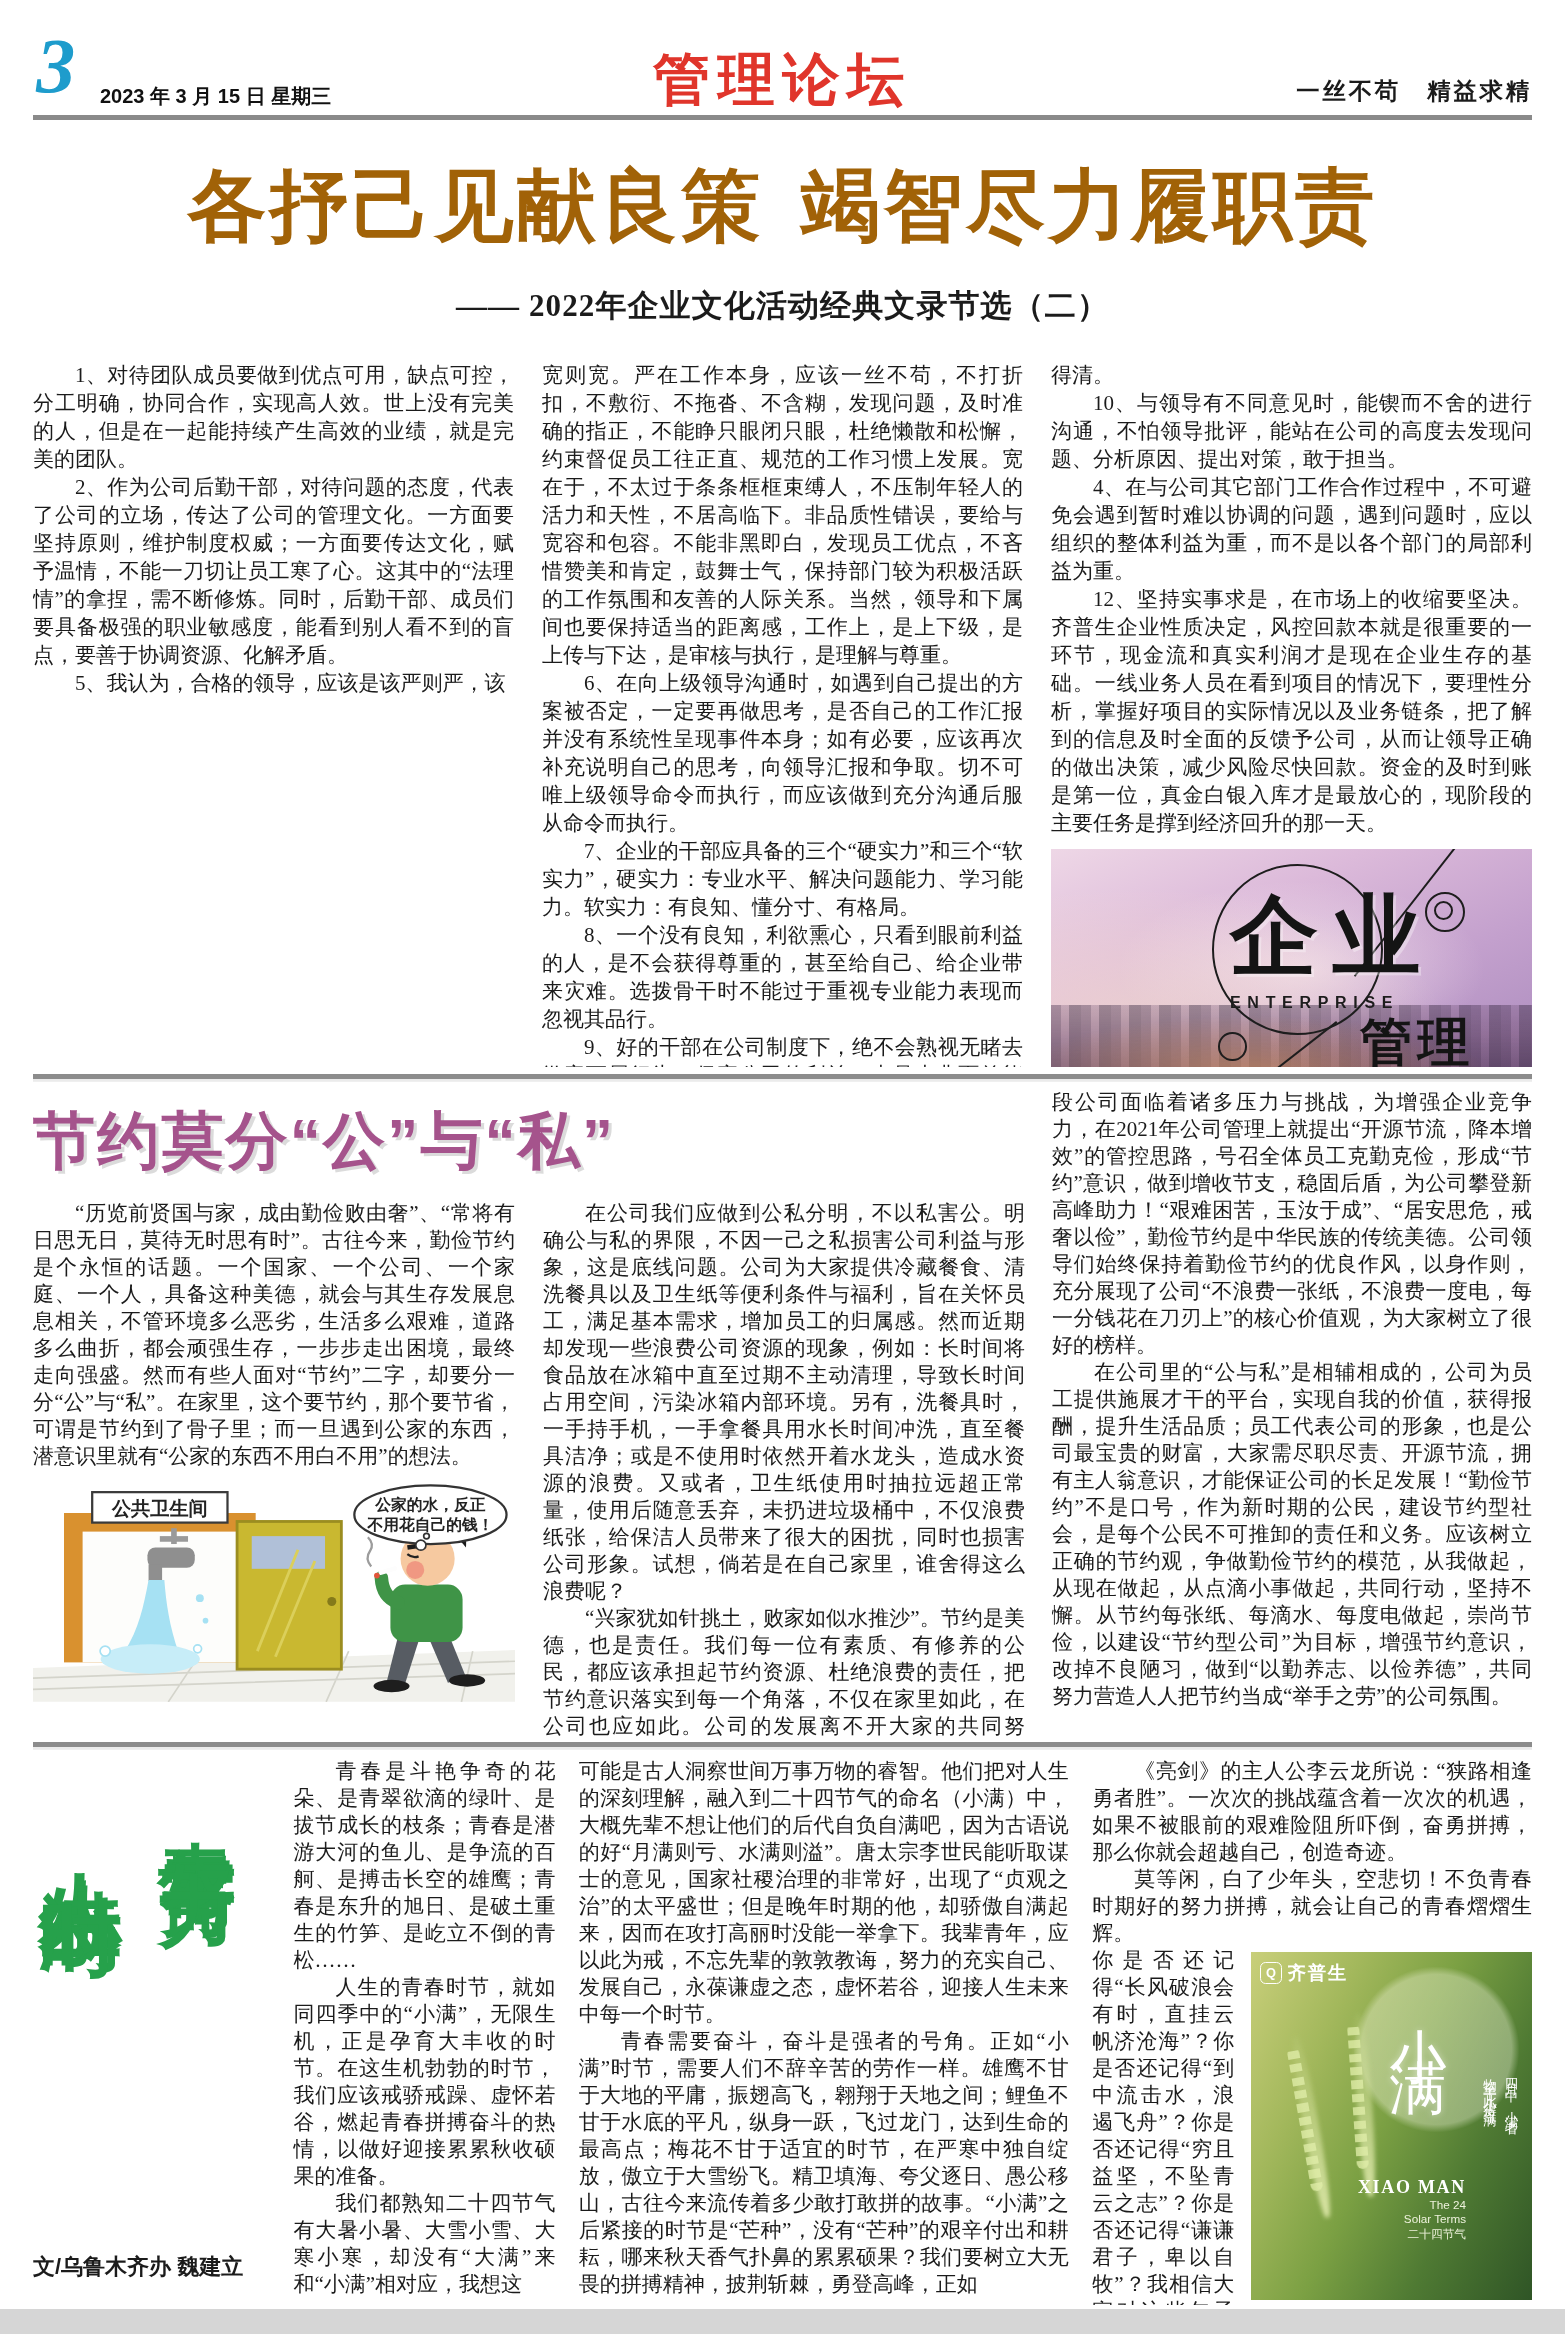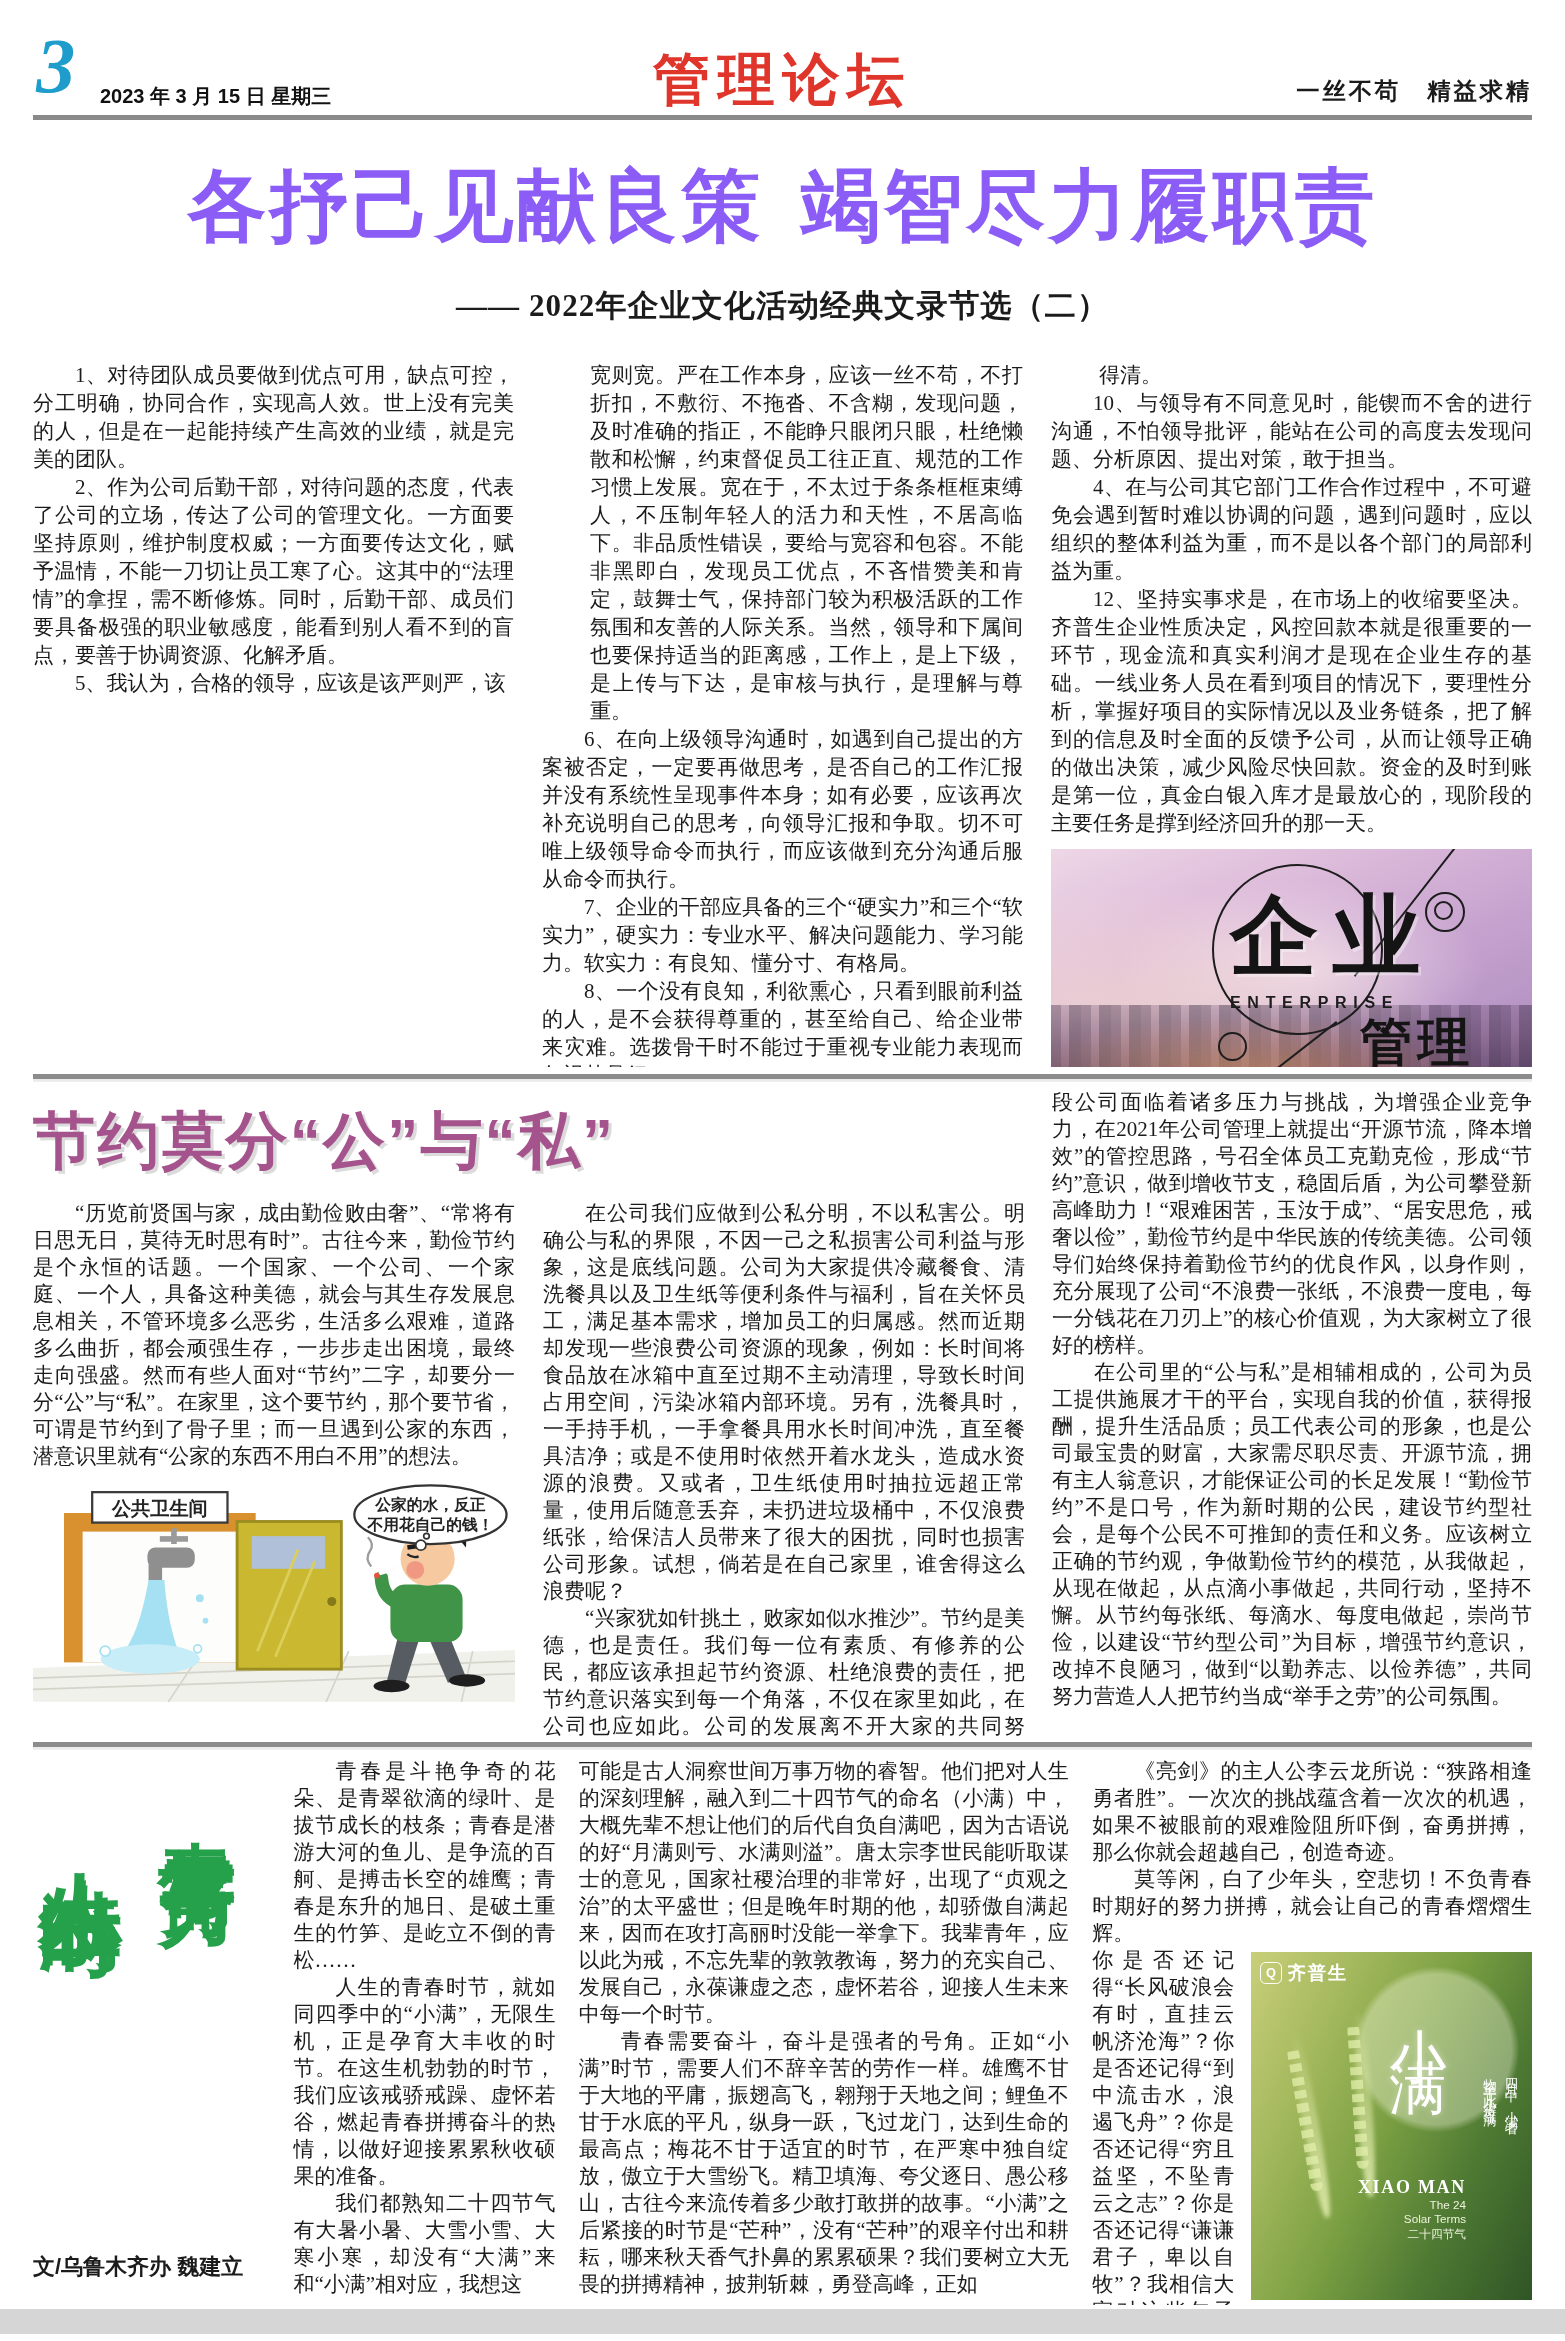--- a/index.html
+++ b/index.html
@@ -11,28 +11,28 @@
            font-style:italic;color:#1e9ccc;font-family:"Liberation Serif",serif;}
   .hdate{position:absolute;left:67px;bottom:2.2px;font-size:20px;font-weight:600;
          font-family:"Liberation Sans","DejaVu Sans",sans-serif;color:#111;}
   .hsection{position:absolute;left:0;right:0;bottom:0;text-align:center;font-size:57px;line-height:1.1;
             color:#e0352b;font-weight:bold;letter-spacing:7.8px;}
   .hmotto{position:absolute;right:0;bottom:4.5px;font-size:23.4px;font-weight:bold;letter-spacing:2.8px;
           font-family:"Liberation Sans","DejaVu Sans",sans-serif;}
   .rule{position:absolute;left:33px;right:33px;top:115px;height:5px;background:#8a8a8a;}
   
   .a1-headline{position:absolute;left:33px;right:33px;top:157px;display:flex;justify-content:center;gap:38px;
-    font-size:79px;line-height:1.25;font-weight:900;color:#8b5cf6;letter-spacing:3.3px;
+    font-size:79px;line-height:1.25;font-weight:900;color:#a16207;letter-spacing:3.3px;
     font-family:"Liberation Sans","DejaVu Sans",sans-serif;}
   .a1-sub{position:absolute;left:33px;right:33px;top:285px;text-align:center;
     font-size:31px;font-weight:bold;letter-spacing:1.1px;}
   .cols{position:absolute;left:33px;right:33px;top:361px;height:706px;display:flex;gap:28px;overflow:hidden;}
   .col{flex:1;font-size:21px;line-height:28px;text-align:justify;overflow:hidden;}
   .col p{margin:0;text-indent:2em;}
-  .col p.cont{text-indent:0;margin-left:48px;}
+  .col p.cont{text-indent:0;}
   
   .ent-img{position:relative;margin-top:12.2px;height:239px;overflow:hidden;
     background:
       radial-gradient(ellipse at 18% 72%, rgba(255,232,205,.55), transparent 55%),
       radial-gradient(ellipse at 52% 50%, rgba(252,238,242,.65), transparent 52%),
       linear-gradient(155deg,#eed7e6 0%,#dcbada 32%,#c3a0cd 64%,#a98abc 100%);}
   .ei-sky{position:absolute;left:0;right:0;bottom:0;height:83px;opacity:.85;
     background:
       radial-gradient(ellipse at 42% 85%, rgba(242,160,70,.55), transparent 60%),
       repeating-linear-gradient(90deg, rgba(60,40,70,.45) 0 10px, rgba(95,65,100,.30) 10px 18px, rgba(50,35,60,.5) 18px 30px),

